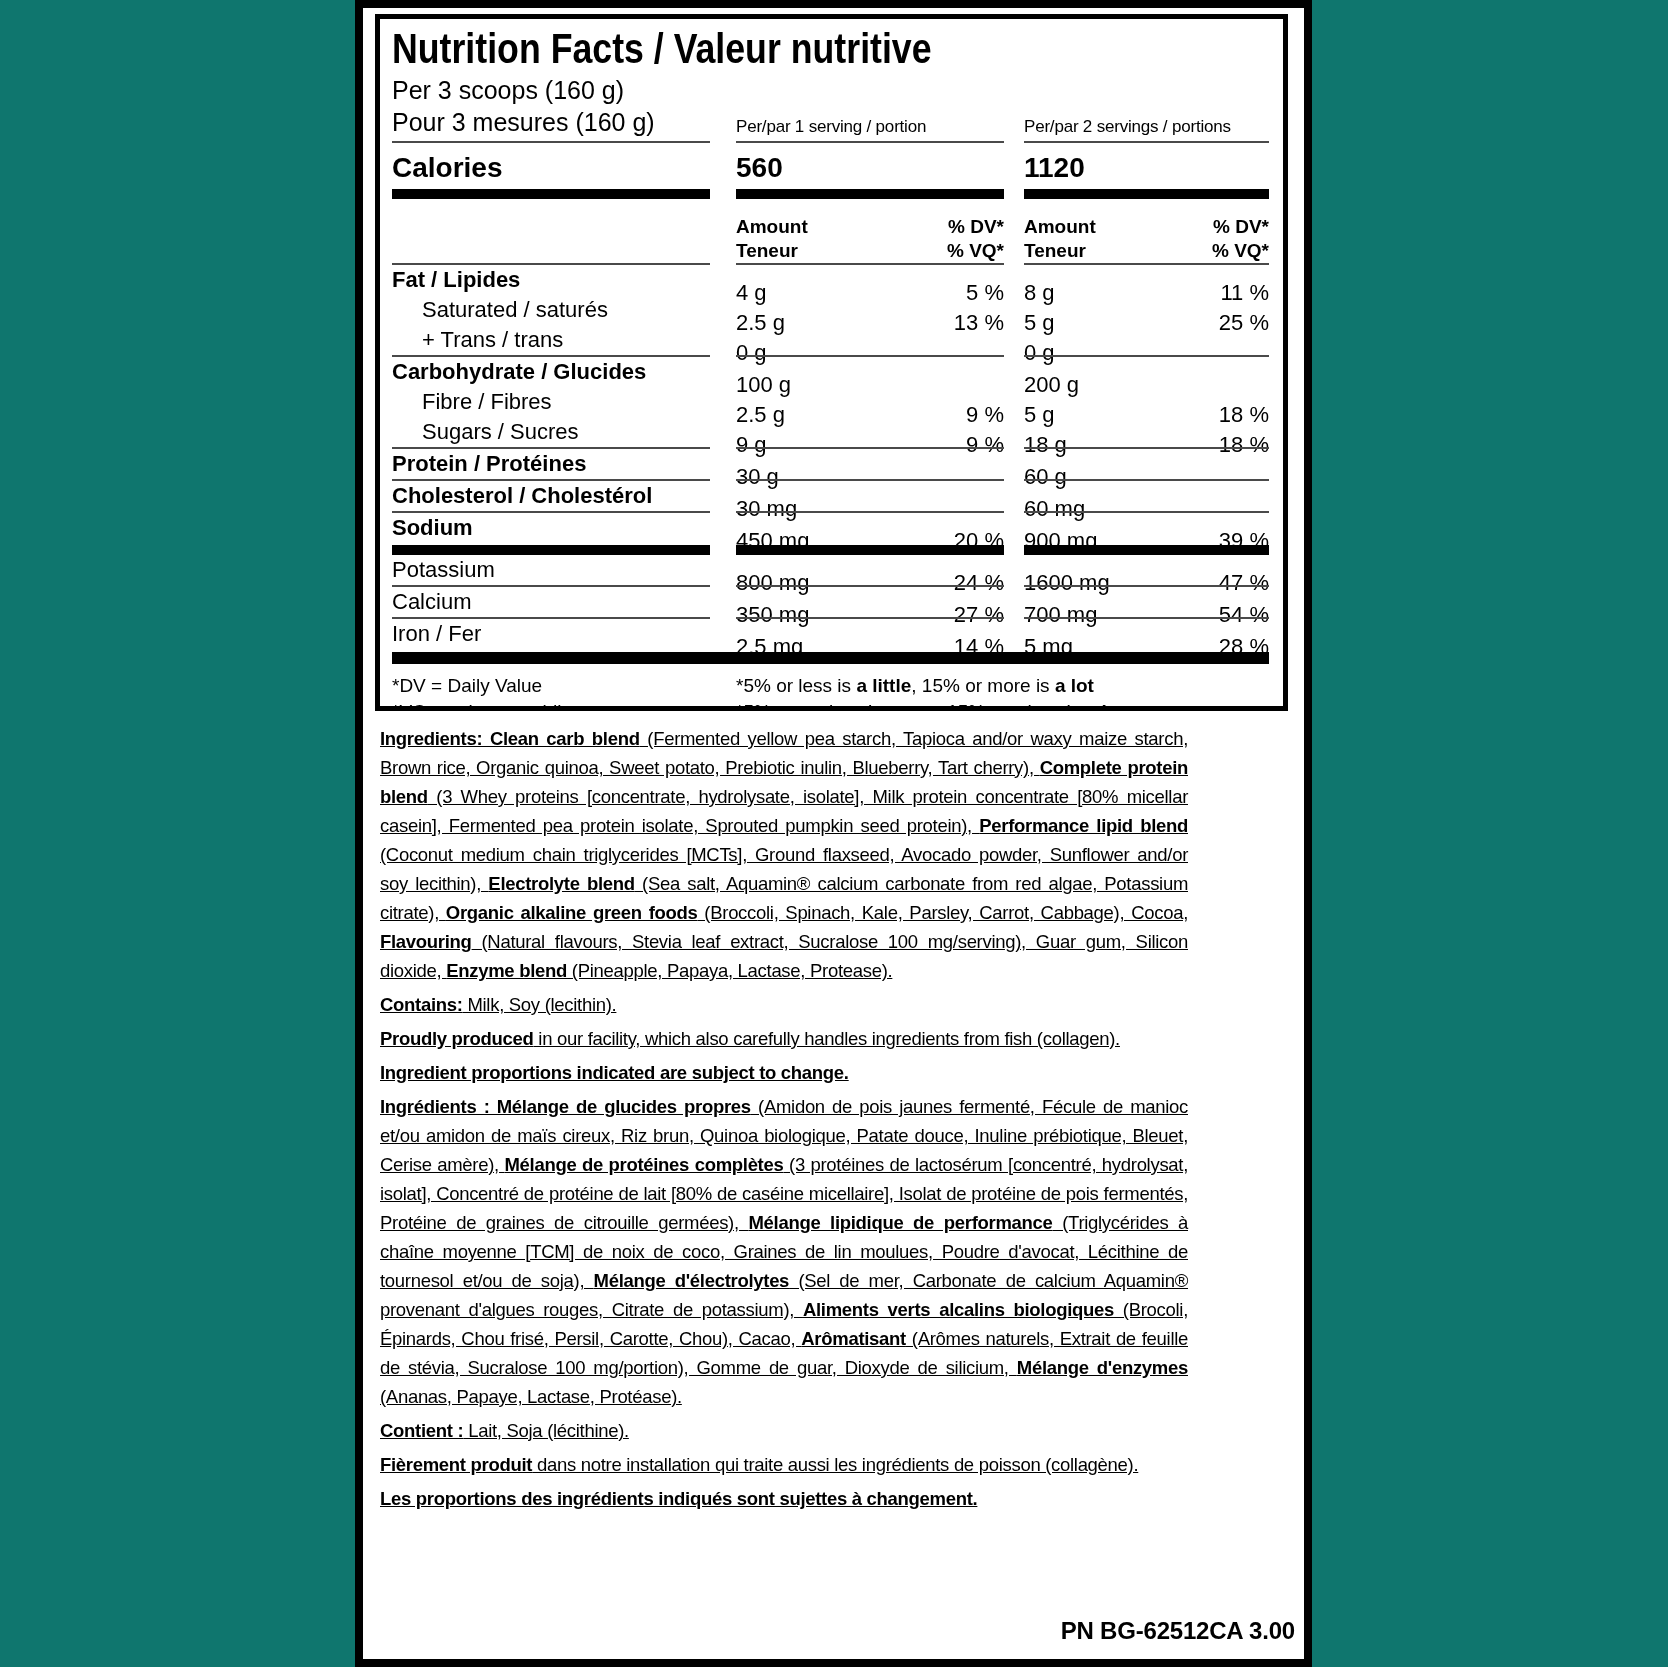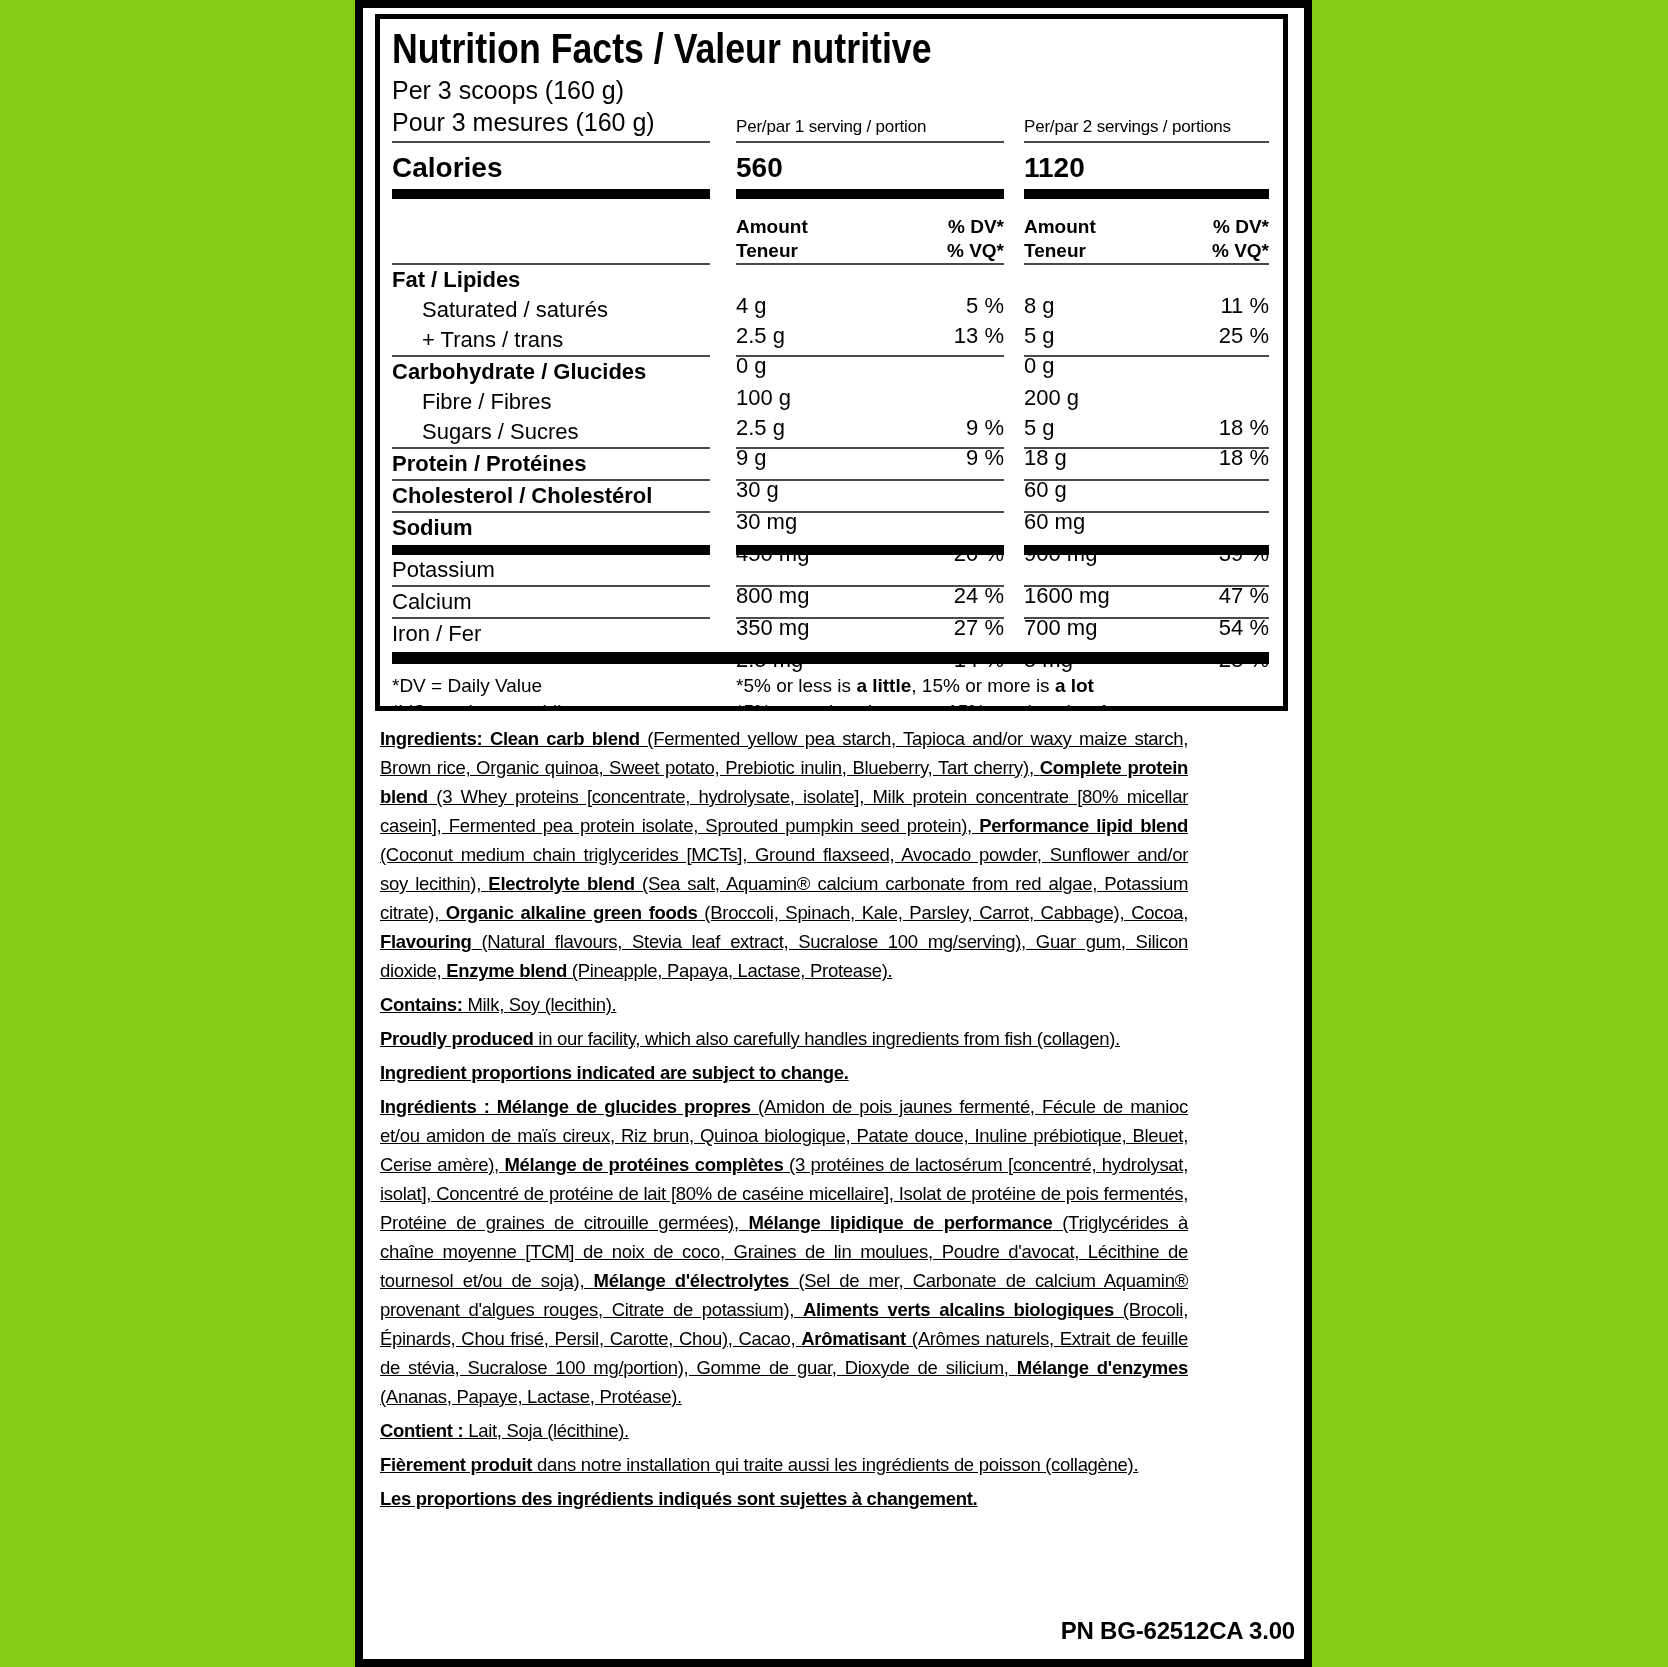--- a/index.html
+++ b/index.html
@@ -1,16 +1,16 @@
 <!DOCTYPE html>
 <html><head>
 <meta charset="utf-8">
 <style>
   html,body{margin:0;padding:0;background:#fff;}
-  .canvas{position:relative;width:1668px;height:1667px;background:#84cc16;overflow:hidden;
+  .canvas{position:relative;width:1668px;height:1667px;background:#0f766e;overflow:hidden;
           font-family:"Liberation Sans",sans-serif;color:#000;}
   .outer{position:absolute;left:355px;top:0;width:957px;height:1667px;
          border:8px solid #000;box-sizing:border-box;background:#fff;}
   
   .facts{position:absolute;left:12px;top:6px;width:913px;height:697px;
          border:5px solid #000;box-sizing:border-box;padding:6px 14px 8px 12px;overflow:hidden;}
   .nf-title{font-weight:bold;font-size:42px;line-height:44px;white-space:nowrap;
             transform:scaleX(.85);transform-origin:0 50%;margin-top:2px;}
   .serving1{font-size:25px;line-height:34px;margin-top:2px;}
   .grid-row{display:flex;}
@@ -21,21 +21,21 @@
   .hdr-row .c1,.hdr-row .c2,.hdr-row .c3{border-bottom:2px solid #4a4a4a;box-sizing:border-box;height:100%;display:flex;align-items:flex-end;padding-bottom:4px;}
   .serving2{font-size:25px;}
   .colhead{font-size:17px;letter-spacing:-0.2px;}
   .cal-row{align-items:baseline;margin-top:6px;}
   .cal-row .cell{font-weight:bold;font-size:28px;line-height:38px;}
   .bars{margin-top:2px;}
   .bar-seg{height:10px;background:#000;}
   .amt-hdr{margin-top:16px;}
   .amt-hdr .pair{display:flex;justify-content:space-between;font-weight:bold;font-size:19px;line-height:24px;}
   .sep .c1,.sep .c2,.sep .c3{border-top:2px solid #4a4a4a;height:0;}
-  .nrow{height:30px;align-items:flex-start;}
+  .nrow{height:30px;align-items:center;}
   .nrow .lbl{font-size:22px;line-height:30px;white-space:nowrap;}
   .nrow .lbl.b{font-weight:bold;}
   .nrow .lbl.ind{padding-left:30px;box-sizing:border-box;}
   .valpair{display:flex;justify-content:space-between;font-size:22px;line-height:30px;margin-top:26px;}
   .fullbar{height:12px;background:#000;margin-top:3px;}
   .foot{margin-top:9px;font-size:19px;line-height:26px;}
   .foot .grid-row{align-items:flex-start;}
   .bseg{font-weight:bold;}
   
   .ing{position:absolute;left:17px;top:716px;width:824px;}

